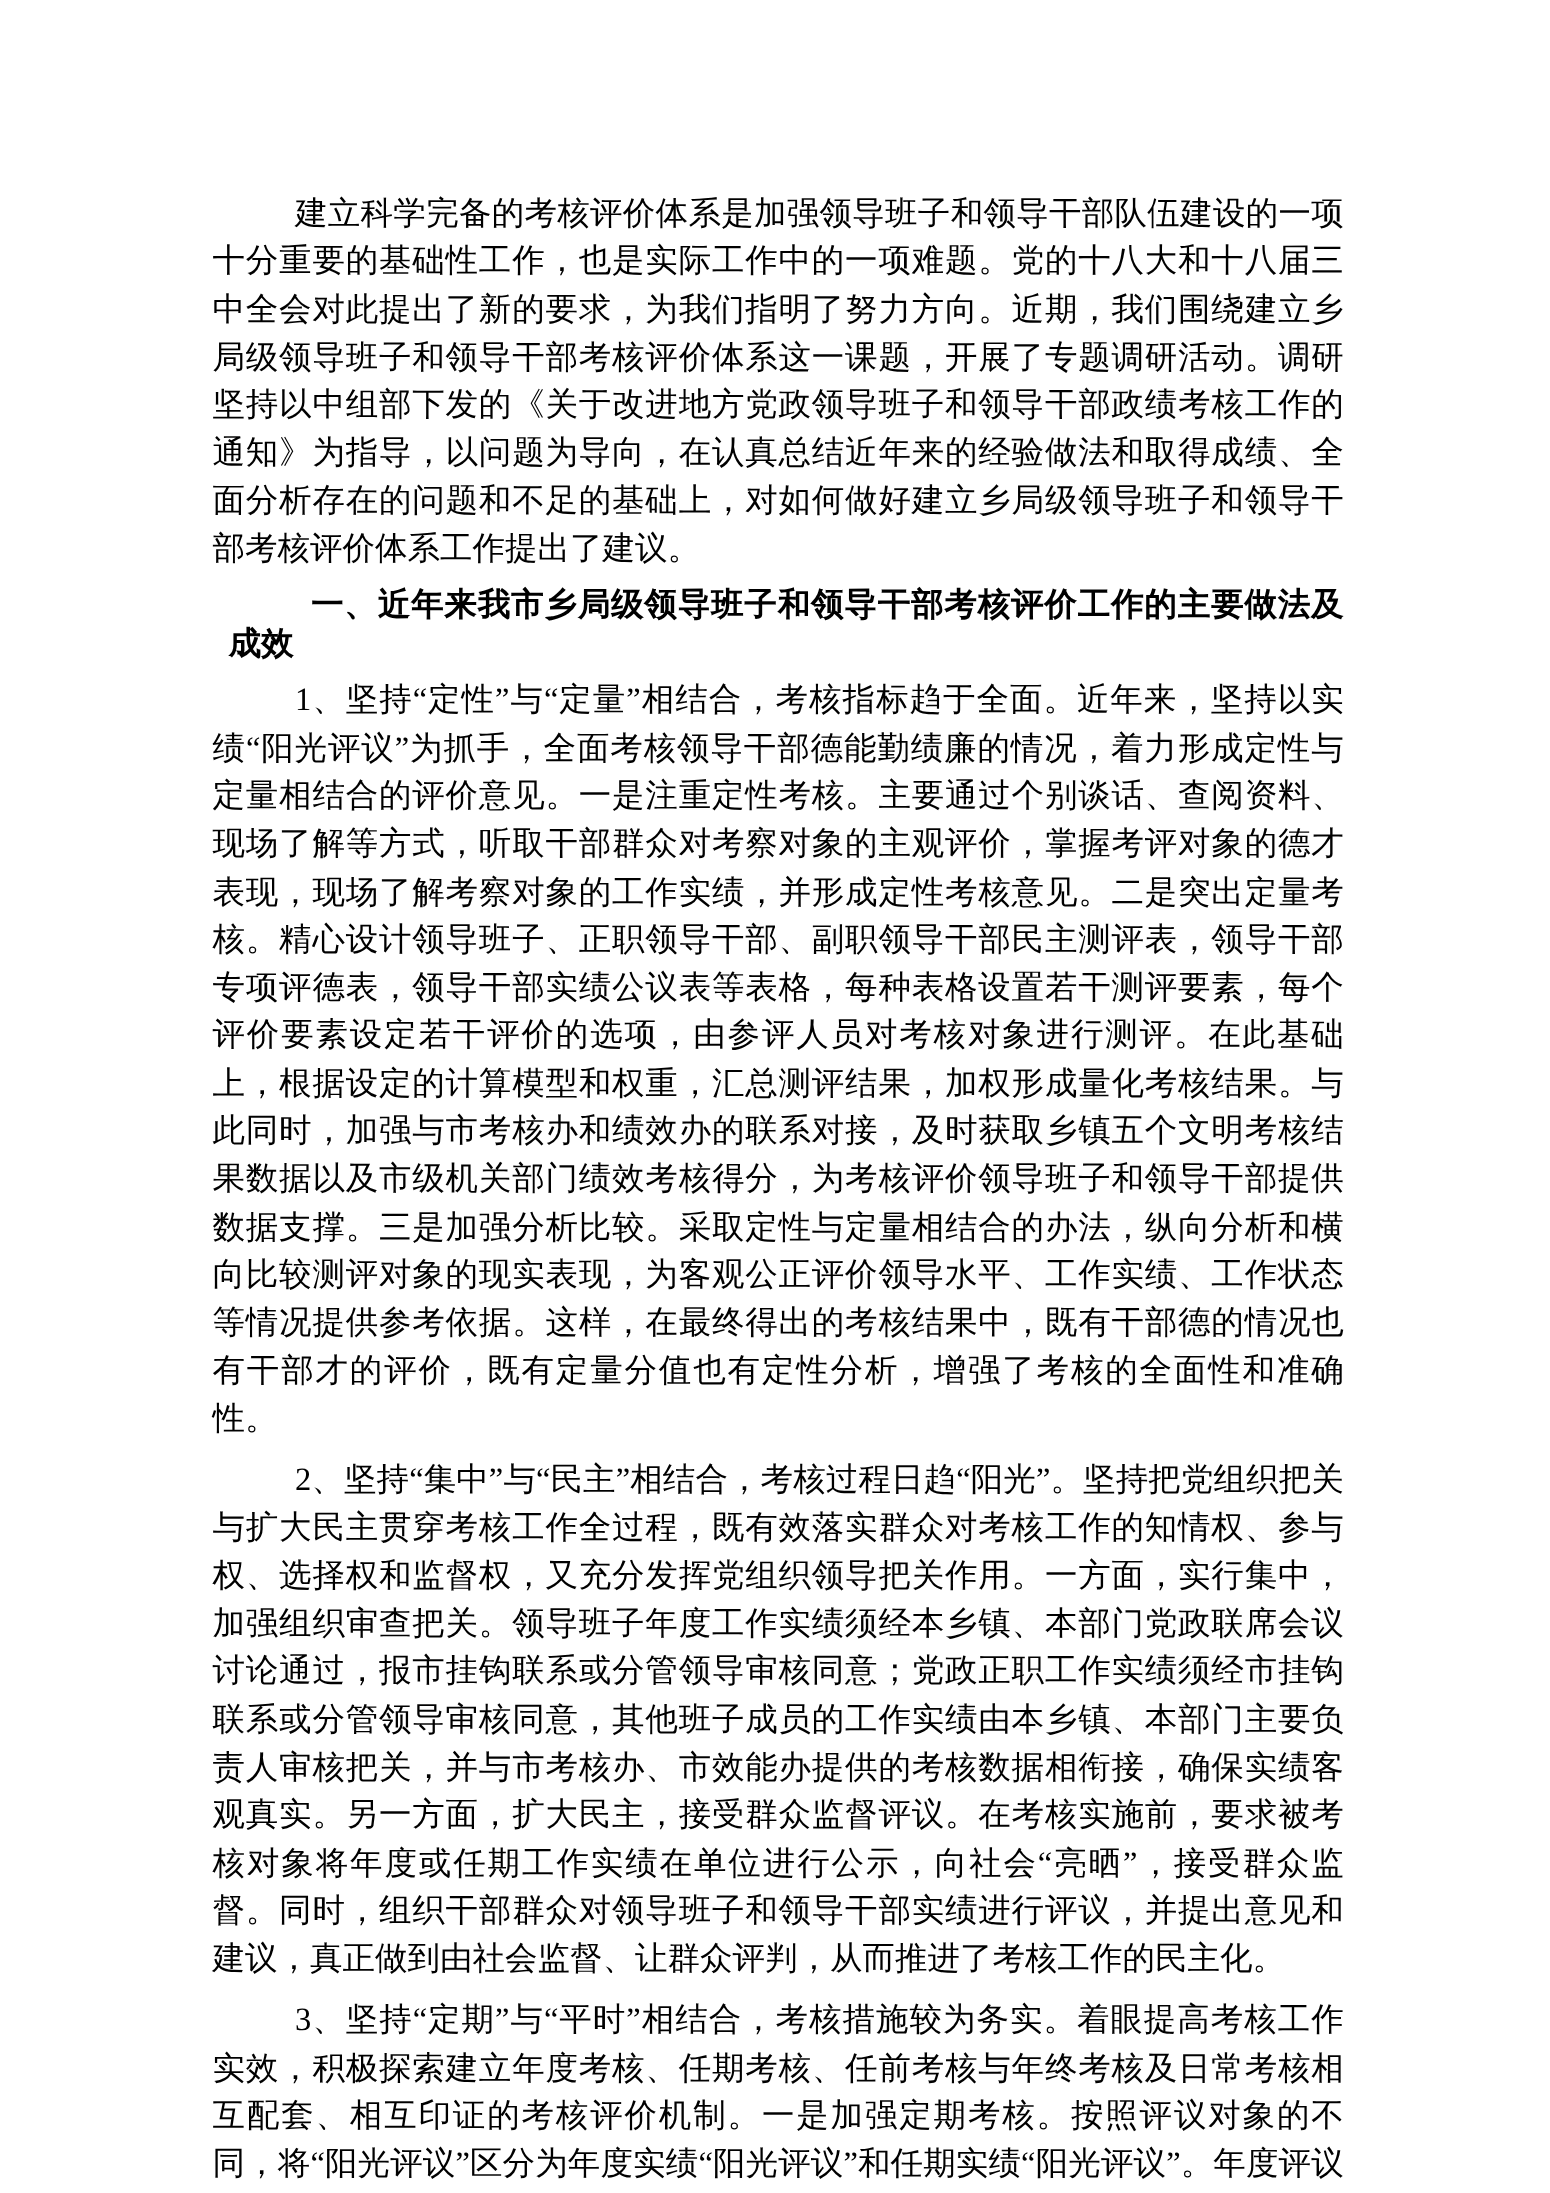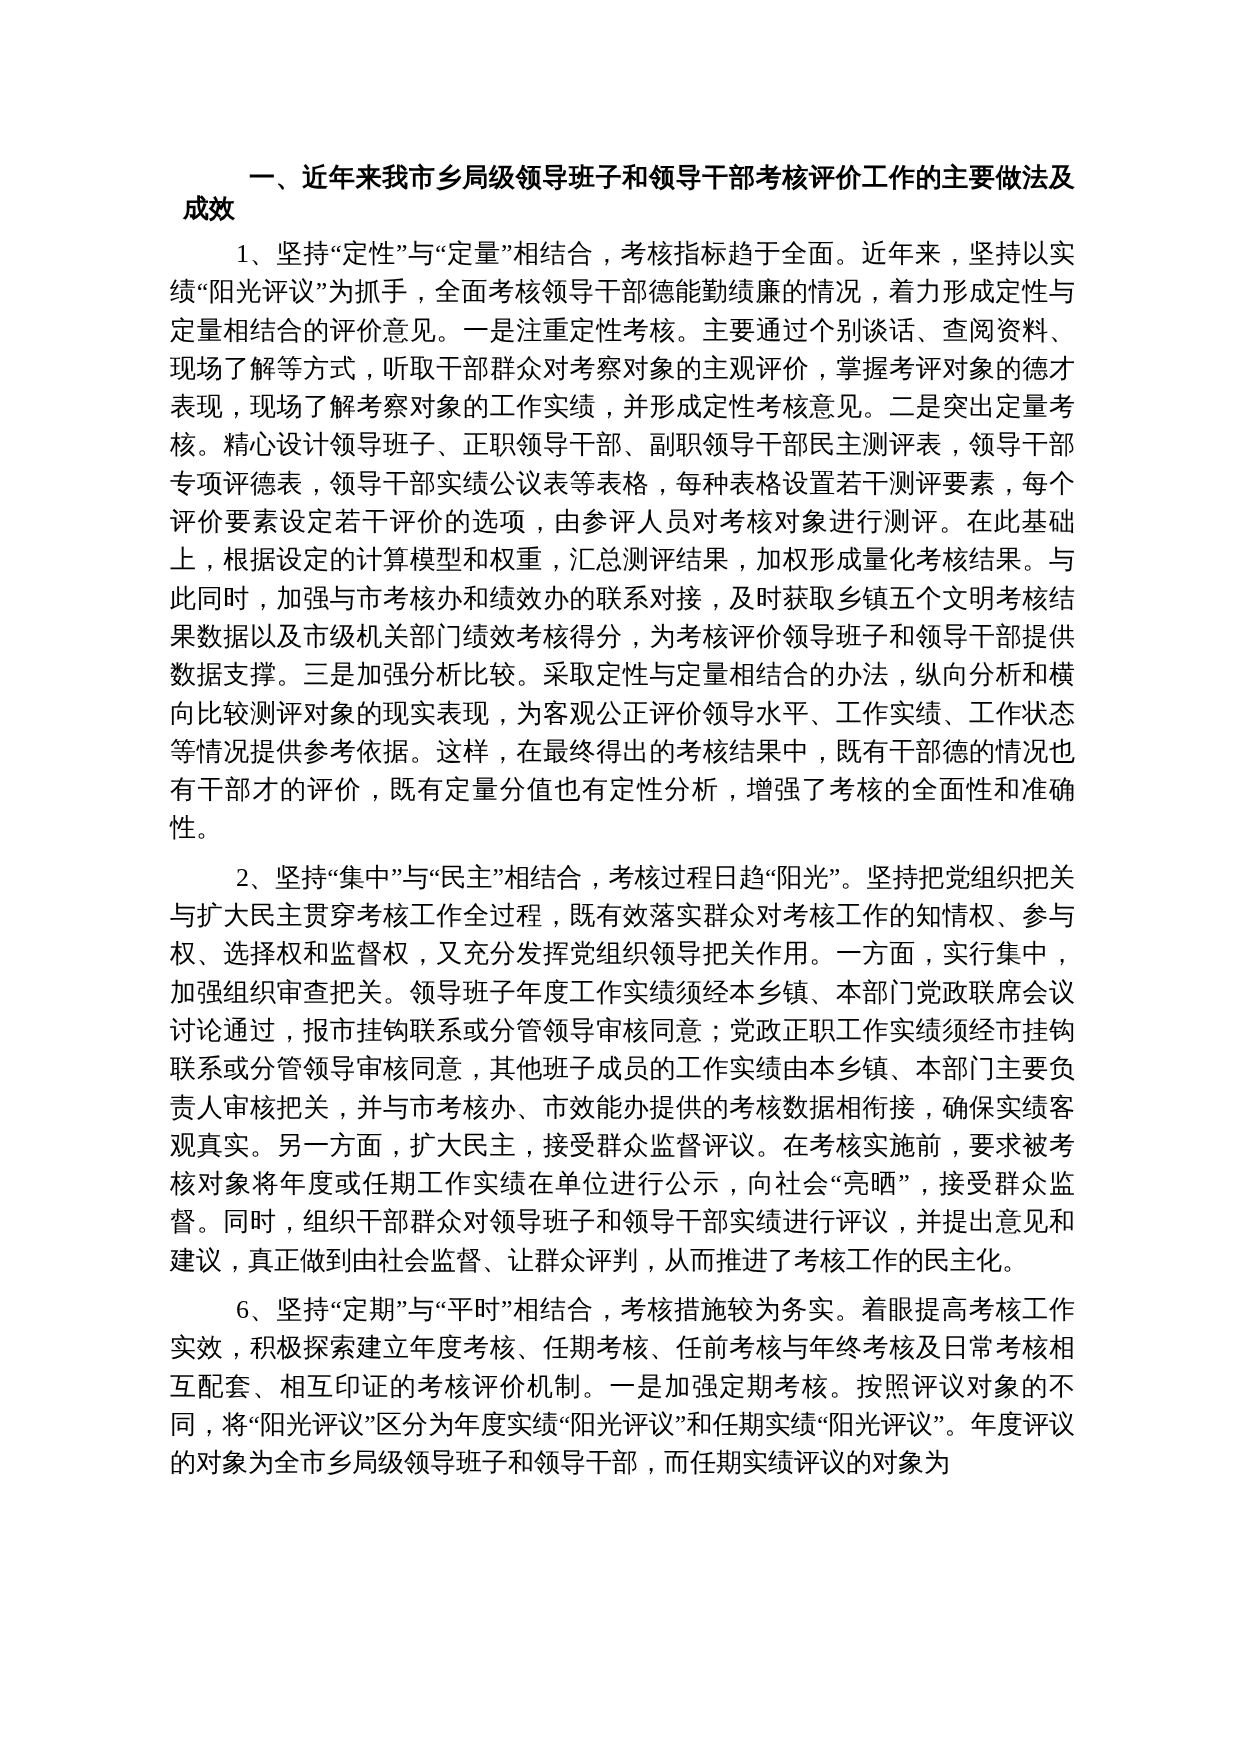--- a/index.html
+++ b/index.html
@@ -45,23 +45,24 @@
   .point-lead {
     font-weight: normal;
   }
 </style>
 </head>
 <body>
 
 <div class="page">
   <div class="content">
 
+    <p class="para">建立科学完备的考核评价体系是加强领导班子和领导干部队伍建设的一项十分重要的基础性工作，也是实际工作中的一项难题。党的十八大和十八届三中全会对此提出了新的要求，为我们指明了努力方向。近期，我们围绕建立乡局级领导班子和领导干部考核评价体系这一课题，开展了专题调研活动。调研坚持以中组部下发的《关于改进地方党政领导班子和领导干部政绩考核工作的通知》为指导，以问题为导向，在认真总结近年来的经验做法和取得成绩、全面分析存在的问题和不足的基础上，对如何做好建立乡局级领导班子和领导干部考核评价体系工作提出了建议。</p>
 
     <h2 class="section-heading">一、近年来我市乡局级领导班子和领导干部考核评价工作的主要做法及成效</h2>
 
     <p class="point-para"><span class="point-lead">1、坚持“定性”与“定量”相结合，考核指标趋于全面。</span><span>近年来，坚持以实绩“阳光评议”为抓手，全面考核领导干部德能勤绩廉的情况，着力形成定性与定量相结合的评价意见。一是注重定性考核。主要通过个别谈话、查阅资料、现场了解等方式，听取干部群众对考察对象的主观评价，掌握考评对象的德才表现，现场了解考察对象的工作实绩，并形成定性考核意见。二是突出定量考核。精心设计领导班子、正职领导干部、副职领导干部民主测评表，领导干部专项评德表，领导干部实绩公议表等表格，每种表格设置若干测评要素，每个评价要素设定若干评价的选项，由参评人员对考核对象进行测评。在此基础上，根据设定的计算模型和权重，汇总测评结果，加权形成量化考核结果。与此同时，加强与市考核办和绩效办的联系对接，及时获取乡镇五个文明考核结果数据以及市级机关部门绩效考核得分，为考核评价领导班子和领导干部提供数据支撑。三是加强分析比较。采取定性与定量相结合的办法，纵向分析和横向比较测评对象的现实表现，为客观公正评价领导水平、工作实绩、工作状态等情况提供参考依据。这样，在最终得出的考核结果中，既有干部德的情况也有干部才的评价，既有定量分值也有定性分析，增强了考核的全面性和准确性。</span></p>
 
     <p class="point-para"><span class="point-lead">2、坚持“集中”与“民主”相结合，考核过程日趋“阳光”。</span><span>坚持把党组织把关与扩大民主贯穿考核工作全过程，既有效落实群众对考核工作的知情权、参与权、选择权和监督权，又充分发挥党组织领导把关作用。一方面，实行集中，加强组织审查把关。领导班子年度工作实绩须经本乡镇、本部门党政联席会议讨论通过，报市挂钩联系或分管领导审核同意；党政正职工作实绩须经市挂钩联系或分管领导审核同意，其他班子成员的工作实绩由本乡镇、本部门主要负责人审核把关，并与市考核办、市效能办提供的考核数据相衔接，确保实绩客观真实。另一方面，扩大民主，接受群众监督评议。在考核实施前，要求被考核对象将年度或任期工作实绩在单位进行公示，向社会“亮晒”，接受群众监督。同时，组织干部群众对领导班子和领导干部实绩进行评议，并提出意见和建议，真正做到由社会监督、让群众评判，从而推进了考核工作的民主化。</span></p>
 
-    <p class="point-para"><span class="point-lead">6、坚持“定期”与“平时”相结合，考核措施较为务实。</span><span>着眼提高考核工作实效，积极探索建立年度考核、任期考核、任前考核与年终考核及日常考核相互配套、相互印证的考核评价机制。一是加强定期考核。按照评议对象的不同，将“阳光评议”区分为年度实绩“阳光评议”和任期实绩“阳光评议”。年度评议的对象为全市乡局级领导班子和领导干部，而任期实绩评议的对象为</span></p>
+    <p class="point-para"><span class="point-lead">3、坚持“定期”与“平时”相结合，考核措施较为务实。</span><span>着眼提高考核工作实效，积极探索建立年度考核、任期考核、任前考核与年终考核及日常考核相互配套、相互印证的考核评价机制。一是加强定期考核。按照评议对象的不同，将“阳光评议”区分为年度实绩“阳光评议”和任期实绩“阳光评议”。年度评议的对象为全市乡局级领导班子和领导干部，而任期实绩评议的对象为</span></p>
 
   </div>
 </div>
 
 </body></html>

